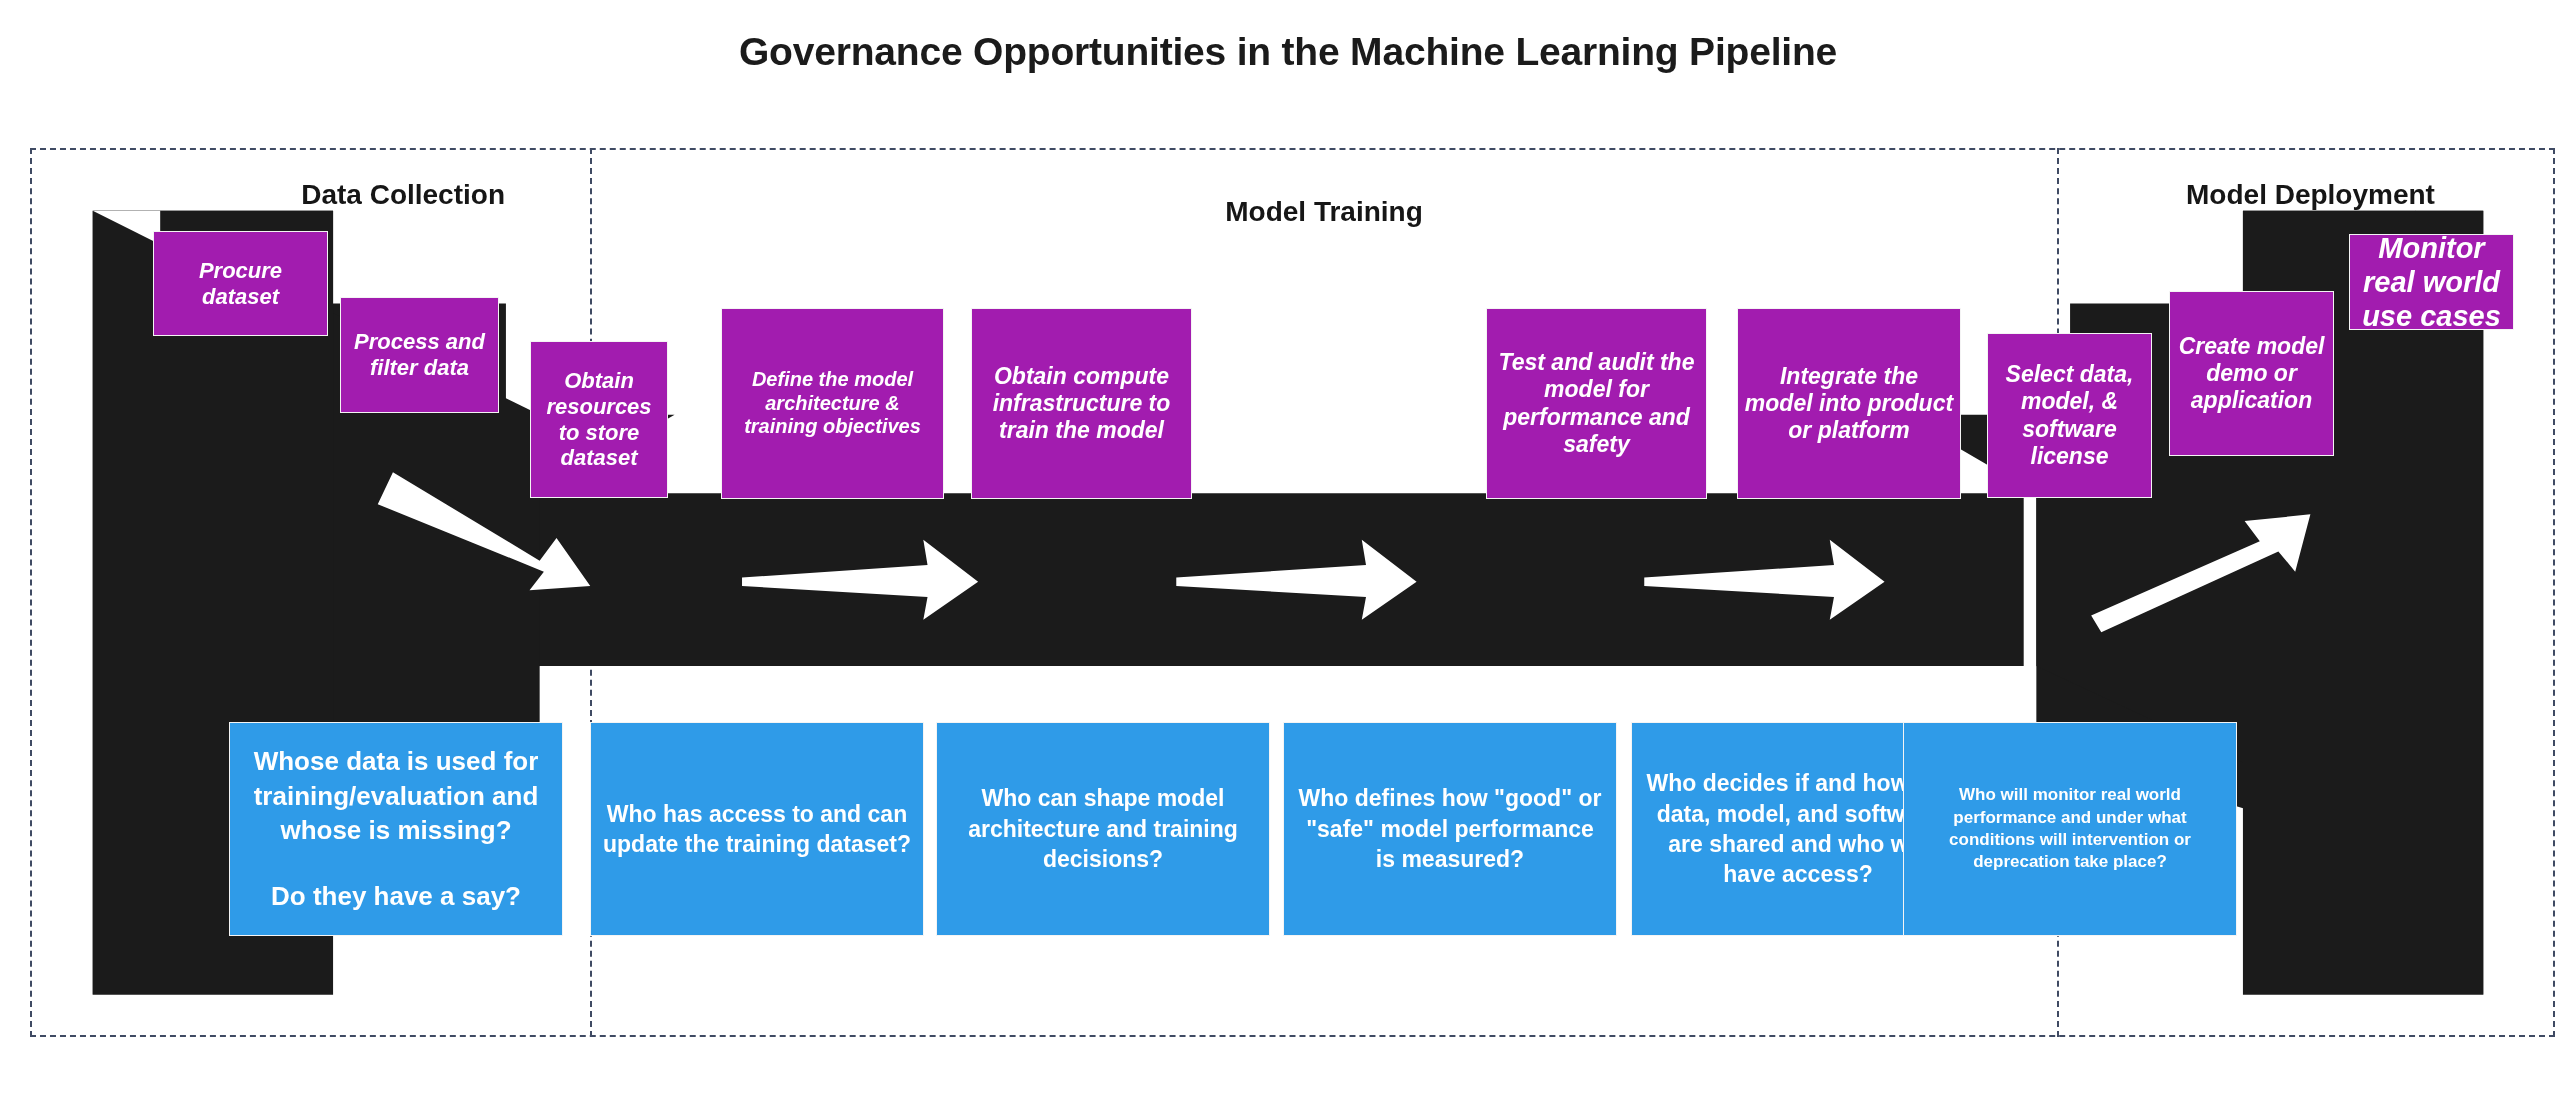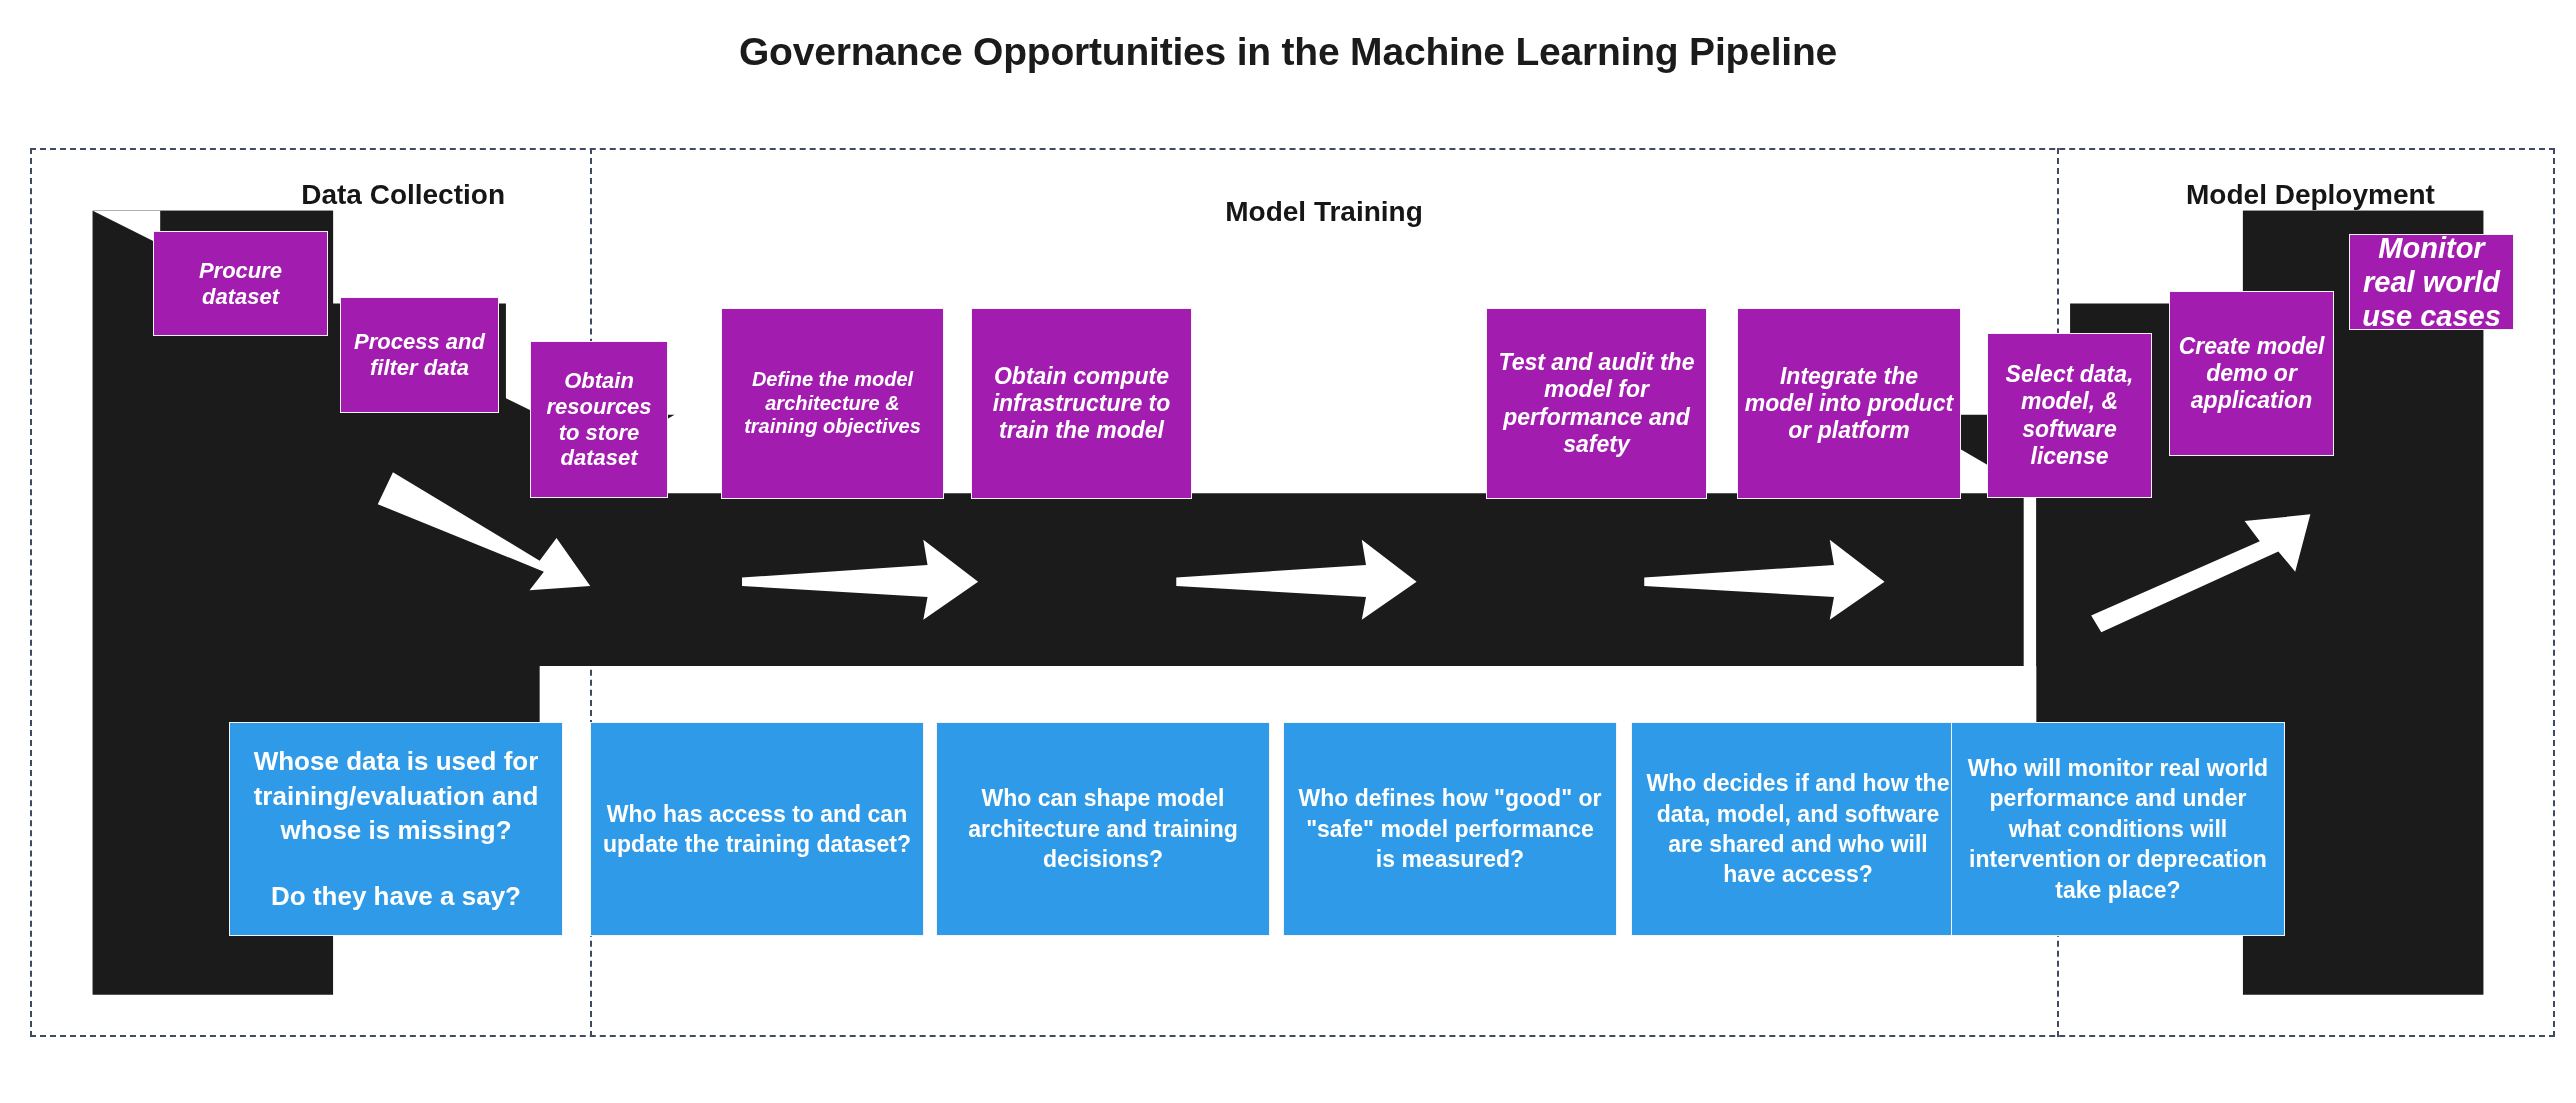--- a/index.html
+++ b/index.html
@@ -184,18 +184,18 @@
   </div>
 
   <div class="question-box" style="left:1283px; top:722px; width:334px; height:214px; font-size:23px;">
     <span class="qline">Who defines how "good" or "safe" model performance is measured?</span>
   </div>
 
   <div class="question-box" style="left:1631px; top:722px; width:334px; height:214px; font-size:23px;">
     <span class="qline">Who decides if and how the data, model, and software are shared and who will have access?</span>
   </div>
 
-  <div class="question-box" style="left:1951px; top:722px; width:334px; height:214px; font-size:23px;">
+  <div class="question-box" style="left:1903px; top:722px; width:334px; height:214px; font-size:17px;">
     <span class="qline">Who will monitor real world performance and under what conditions will intervention or deprecation take place?</span>
   </div>
 
 </div>
 
 
 </body></html>

